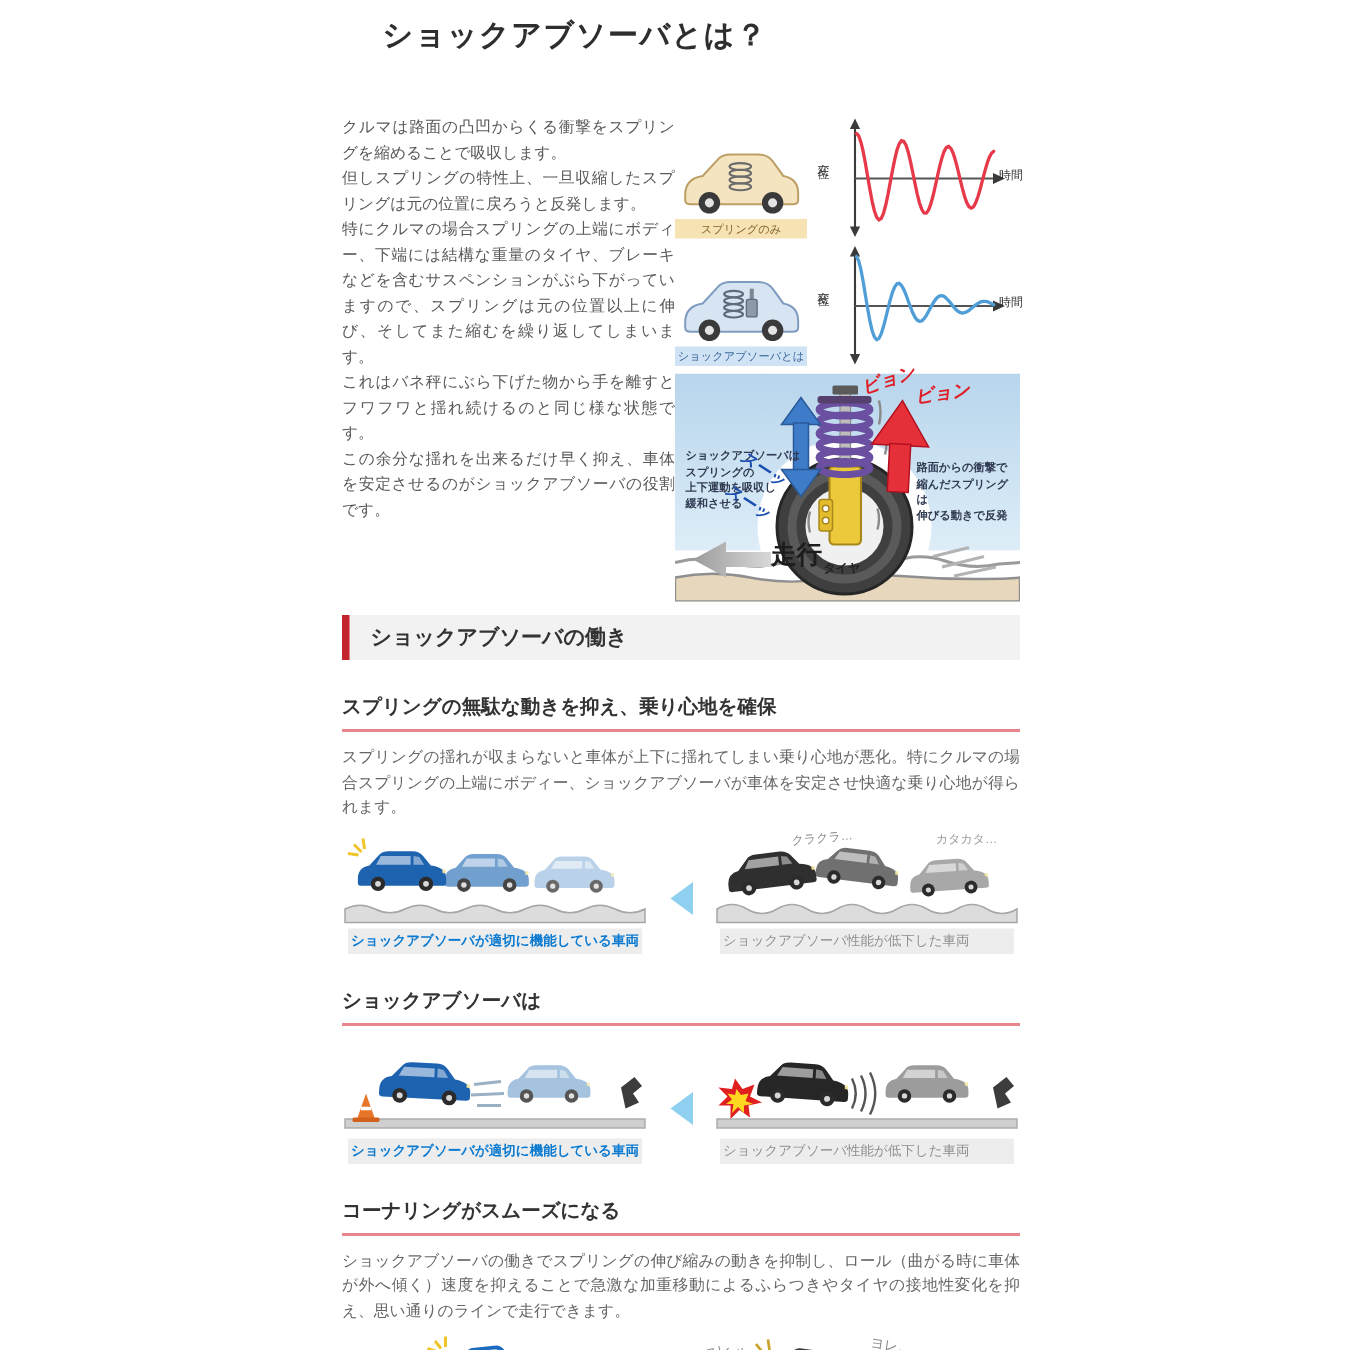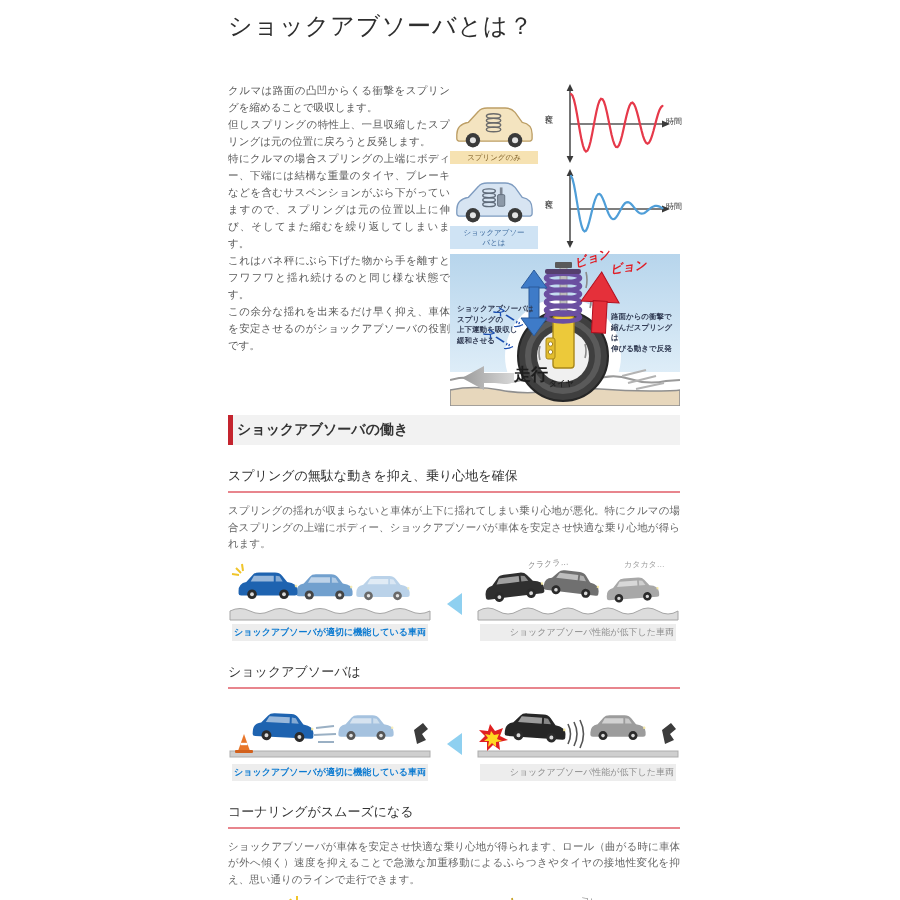--- a/index.html
+++ b/index.html
@@ -1,63 +1,63 @@
 <!DOCTYPE html>
 <html style="--accent-red: #c4242e; --underline-pink: #e8858d; --caption-blue: #0b7ad1;"><head>
 <meta charset="utf-8">
 <style>
   * { margin:0; padding:0; box-sizing:border-box; }
   html,body { width:900px; background:#ffffff; font-family:"Liberation Sans","DejaVu Sans",sans-serif; }
   body { height:900px; overflow:hidden; }
   .content { width:452px; margin-left:228px; padding-top:10px; }
 
   
-  h1.page-title { font-size:24px; font-weight:normal; color:#2e2e2e; letter-spacing:1px; margin-bottom:12px; }
+  h1.page-title { font-size:20px; font-weight:bold; color:#2e2e2e; letter-spacing:1px; margin-bottom:12px;margin-left:27px; }
   .top-flex { display:flex;margin-top:40px; }
   .intro { width:222px; font-size:10.5px; line-height:1.62; color:#595959; white-space:pre-line; text-align:justify; }
   .right-col { width:230px; }
 
   .diagram-row { display:flex; align-items:flex-end; margin-bottom:3px; }
   .car-block { width:90px; }
   .car-block svg { display:block; width:88px; height:52px; }
-  .car-label { display:block; width:88px; font-size:7.5px; text-align:center; padding:2px 10px 1px; }
+  .car-label { display:block; width:88px; font-size:7.5px; text-align:center; padding:2px 0 1px; }
   .car-label.tan  { background:#f6e2b2; color:#81622a; }
   .car-label.blue { background:#cfe3f4; color:#3b689c; }
   .graph { position:relative; width:140px; height:82px; }
   .graph svg { position:absolute; inset:0; }
   .graph .ylab { position:absolute; left:2px; top:26px; font-size:8px; color:#333; writing-mode:vertical-rl; letter-spacing:2px; }
   .graph .xlab { position:absolute; right:-2px; top:34px; font-size:8px; color:#333; }
 
   
   .strut-wrap { position:relative; width:230px; height:152px; margin-top:5px; }
   .strut-wrap svg.bg { position:absolute; inset:0; }
   .strut-note { position:absolute; font-size:7.5px; line-height:1.4; font-weight:bold; color:#303a52; white-space:pre-line; }
   .note-left  { left:7px;  top:50px; width:78px; }
   .note-right { left:161px; top:58px; width:66px; }
   .sfx { position:absolute; font-weight:bold; font-style:italic; }
   .sfx-red  { color:#e01c24; font-size:12px; }
   .sfx-blue { color:#1c4fb0; font-size:11px; }
   .drive-label { position:absolute; left:64px; top:109px; font-size:17px; font-weight:bold; color:#1d1d1d; }
   .tire-label  { position:absolute; left:99px; top:124px; font-size:8px; font-weight:bold; color:#222; }
 
   
-  .section-bar { margin-top:9px; background:#f2f2f2; border-left:5px solid var(--accent-red,#c4242e); padding:6px 4px; }
+  .section-bar { margin-top:9px; background:#f2f2f2; border-left:5px solid var(--accent-red,#c4242e); padding:6px 14px; }
   .section-bar h2 { font-size:14px; font-weight:bold; color:#333; }
 
   
   .sub { margin-top:22px; }
-  .sub h3 { font-size:13px; font-weight:normal; color:#333; margin-bottom:6px; }
+  .sub h3 { font-size:13px; font-weight:bold; color:#333; margin-bottom:6px; }
   .sub .rule { height:2px; background:var(--underline-pink,#e8858d); margin-bottom:9px; }
   .sub p { font-size:10.5px; line-height:1.58; color:#666; text-align:justify; margin-bottom:6px; }
   .figrow { display:flex; align-items:flex-end; }
   .figside { width:204px; }
   .figside svg { display:block; }
   .mid-arrow { width:44px; display:flex; justify-content:center; align-items:center; padding-bottom:26px; }
   .tri-left { width:0; height:0; border-top:11px solid transparent; border-bottom:11px solid transparent; border-right:15px solid #8fd0f0; }
-  .caption { display:block; width:196px; margin:2px auto 0; text-align:right; font-size:9px; padding:2px 2px; background:#ededed; }
+  .caption { display:block; width:196px; margin:2px auto 0; text-align:left; font-size:9px; padding:2px 2px; background:#ededed; }
   .caption.good { color:var(--caption-blue,#0b7ad1); font-weight:bold; }
   .caption.bad  { color:#8f8f8f; }
 </style>
 </head>
 <body>
 
 <svg width="0" height="0" style="position:absolute" aria-hidden="true">
   <defs>
     <symbol id="car-side" viewBox="0 0 100 50">
       <path d="M4,36 Q4,24 16,22 L26,11 Q29,7 36,7 L61,7 Q68,7 72,12 L80,22 Q96,24 96,35 L96,40 Q96,43 92,43 L8,43 Q4,43 4,40 Z" fill="currentColor"></path>
@@ -331,21 +331,21 @@
           <path d="M186,32 l9,-7 5,6 -6,5 4,6 -9,4 z" fill="#3c3c3c"></path>
         </svg>
         <span class="caption bad">ショックアブソーバ性能が低下した車両</span>
       </div>
     </div>
   </div>
 
   <div class="sub">
     <h3>コーナリングがスムーズになる</h3>
     <div class="rule"></div>
-    <p>ショックアブソーバが車体を安定させ快適な乗り心地が得られます、ロール（曲がる時に車体が外へ傾く）速度を抑えることで急激な加重移動によるふらつきやタイヤの接地性変化を抑え、思い通りのラインで走行できます。</p>
+    <p>ショックアブソーバの働きでスプリングの伸び縮みの動きを抑制し、ロール（曲がる時に車体が外へ傾く）速度を抑えることで急激な加重移動によるふらつきやタイヤの接地性変化を抑え、思い通りのラインで走行できます。</p>
     <div class="figrow">
       <div class="figside">
         <svg viewBox="0 0 204 68" width="204" height="68">
           <path d="M30,67 C60,50 92,62 122,44 C142,32 154,27 176,22" fill="none" stroke="#d6d6d6" stroke-width="15" stroke-linecap="round"></path>
           <path d="M30,67 C60,50 92,62 122,44 C142,32 154,27 176,22" fill="none" stroke="#b8b8b8" stroke-width="1" stroke-dasharray="5 4"></path>
           <g stroke="#f0c52a" stroke-width="2">
             <line x1="62" y1="6" x2="66" y2="11"></line>
               <line x1="69" y1="3" x2="69" y2="10"></line>
               <line x1="57" y1="11" x2="63" y2="13"></line>
           </g>

